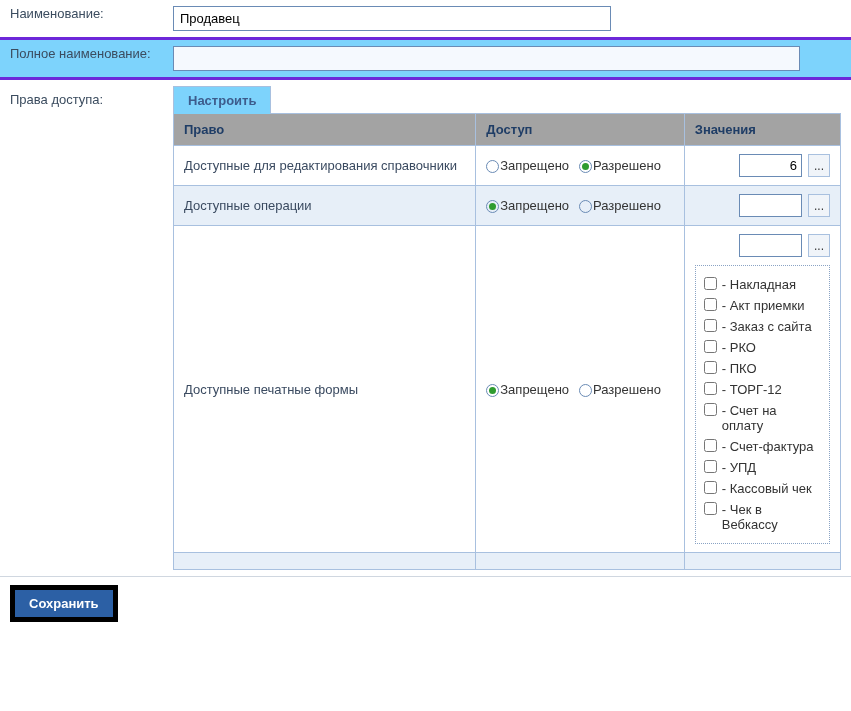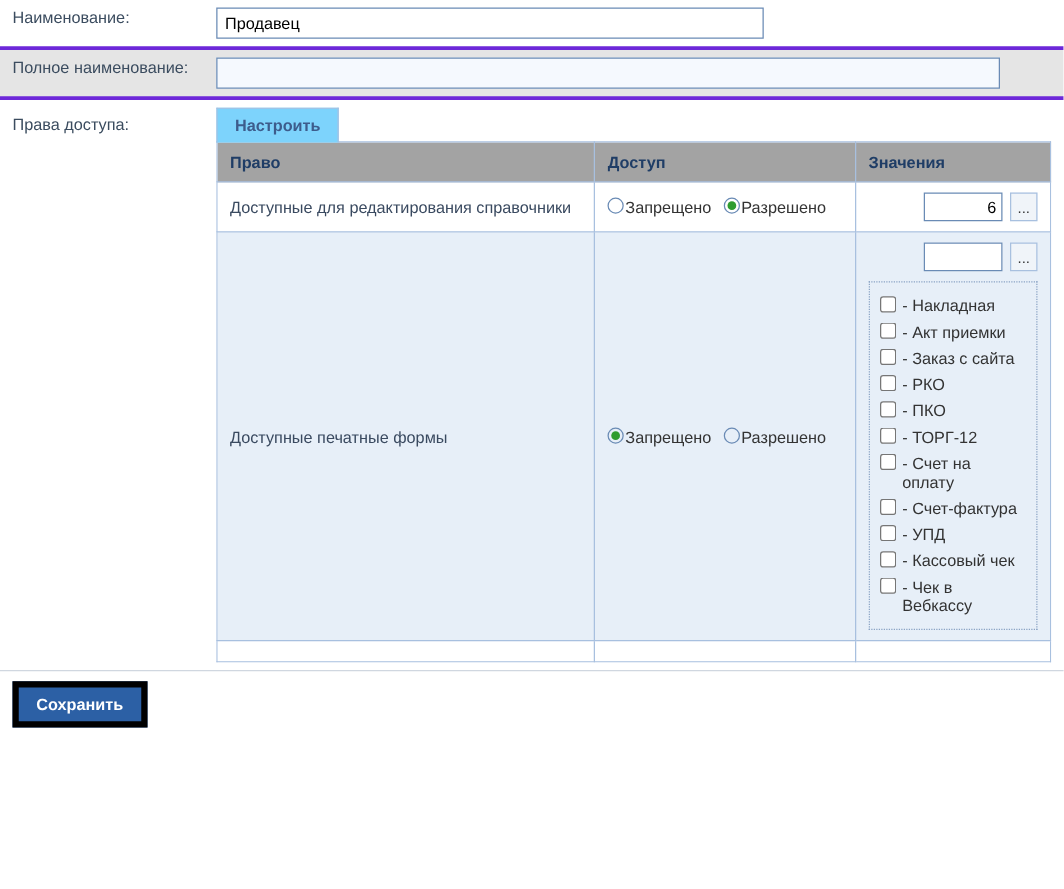--- a/index.html
+++ b/index.html
@@ -1,38 +1,38 @@
 <!DOCTYPE html>
 <html><head>
 <meta charset="utf-8">
 <style>
 *{box-sizing:border-box;margin:0;padding:0}
 body{font-family:Arial,Helvetica,sans-serif;font-size:13px;color:#333;background:#fff;width:851px}
 .page{background:#fff}
 .form-row{display:flex;padding:6px 10px;border-bottom:3px solid #6d28d9}
-.form-row.alt{background:#e5e5e5}
+.form-row.alt{background:#7dd3fc}
 .form-label{width:163px;color:#3b4c5f}
 .form-input{height:25px;border:1px solid #6a8bb5;padding:2px 6px;font-size:13px}
 .form-input.name{width:438px}
 .form-input.fullname{width:627px;background:#f5f9fe}
 .access-row{display:flex;align-items:flex-start;padding:6px 10px}
 .access-label{width:163px;color:#3b4c5f;padding-top:6px}
 .access-content{flex:1;overflow:hidden}
 .tab-btn{display:inline-block;background:#7dd3fc;border:1px solid #a8c0df;border-bottom:none;padding:6px 14px;font-weight:bold;color:#3d5c8c;margin-bottom:-1px;position:relative;z-index:1}
 .tbl{width:100%;border-collapse:collapse;border:1px solid #a8c0df}
 .tbl th{background:#a3a3a3;border:1px solid #a8c0df;padding:8px 10px;text-align:left;font-weight:bold;color:#1f3d66}
 .tbl td{border:1px solid #a8c0df;padding:8px 10px;vertical-align:middle}
 .tbl tr:nth-child(even) td{background:#e7eff8}
 .tbl tr:nth-child(odd) td{background:#fff}
 .col-pravo{width:300px}
 .col-dostup{width:207px}
 .col-zn{width:155px}
 .link{color:#3a4a60;text-decoration-style:dotted;cursor:pointer}
 .rg{display:flex;gap:10px;align-items:center;font-size:13px}
-.rg label{display:flex;align-items:flex-start;gap:1px;cursor:pointer}
+.rg label{display:flex;align-items:flex-end;gap:1px;cursor:pointer}
 .radio{appearance:none;width:13px;height:13px;border:1px solid #6a8bb5;border-radius:50%;position:relative;cursor:pointer}
 .radio:checked::after{content:"";position:absolute;left:2px;top:2px;width:7px;height:7px;border-radius:50%;background:#2f9c2f}
 .val-cell{display:flex;gap:6px;align-items:center;justify-content:flex-end}
 .val-input{width:63px;height:23px;border:1px solid #6a8bb5;text-align:right;padding:2px 4px;font-size:13px}
 .val-input.wide{width:75px}
 .ell-btn{width:22px;height:23px;border:1px solid #a8c0df;background:#f0f4f9;cursor:pointer;font-size:12px;color:#333}
 .chk-box{border:1px dotted #8aa3c4;padding:8px;margin-top:8px}
 .chk-row{display:flex;align-items:flex-start;gap:5px;padding:3px 0;font-size:13px;color:#333}
 .chk-row input{width:13px;height:13px;border:1px solid #6a8bb5}
 .save-bar{padding:8px 10px;border-top:1px solid #d0d7e0}
@@ -75,20 +75,41 @@
                     </label>
                     <label>
                       <input type="radio" class="radio" name="rg0" checked="" style="">
                       <span>Разрешено</span>
                     </label>
                   </div>
                 </td>
                 <td>
                   <div class="val-cell">
                     <input class="val-input" value="6" style="">
+                    <button class="ell-btn">...</button>
+                  </div>
+                </td>
+              </tr>
+              <tr>
+                <td><span class="link">Доступные операции</span></td>
+                <td>
+                  <div class="rg">
+                    <label>
+                      <input type="radio" class="radio" name="rg1" checked="" style="">
+                      <span>Запрещено</span>
+                    </label>
+                    <label>
+                      <input type="radio" class="radio" name="rg1" style="">
+                      <span>Разрешено</span>
+                    </label>
+                  </div>
+                </td>
+                <td>
+                  <div class="val-cell">
+                    <input class="val-input" style="">
                     <button class="ell-btn">...</button>
                   </div>
                 </td>
               </tr>
               <tr>
                 <td><span class="link">Доступные печатные формы</span></td>
                 <td>
                   <div class="rg">
                     <label>
                       <input type="radio" class="radio" name="rg3" checked="" style="">

